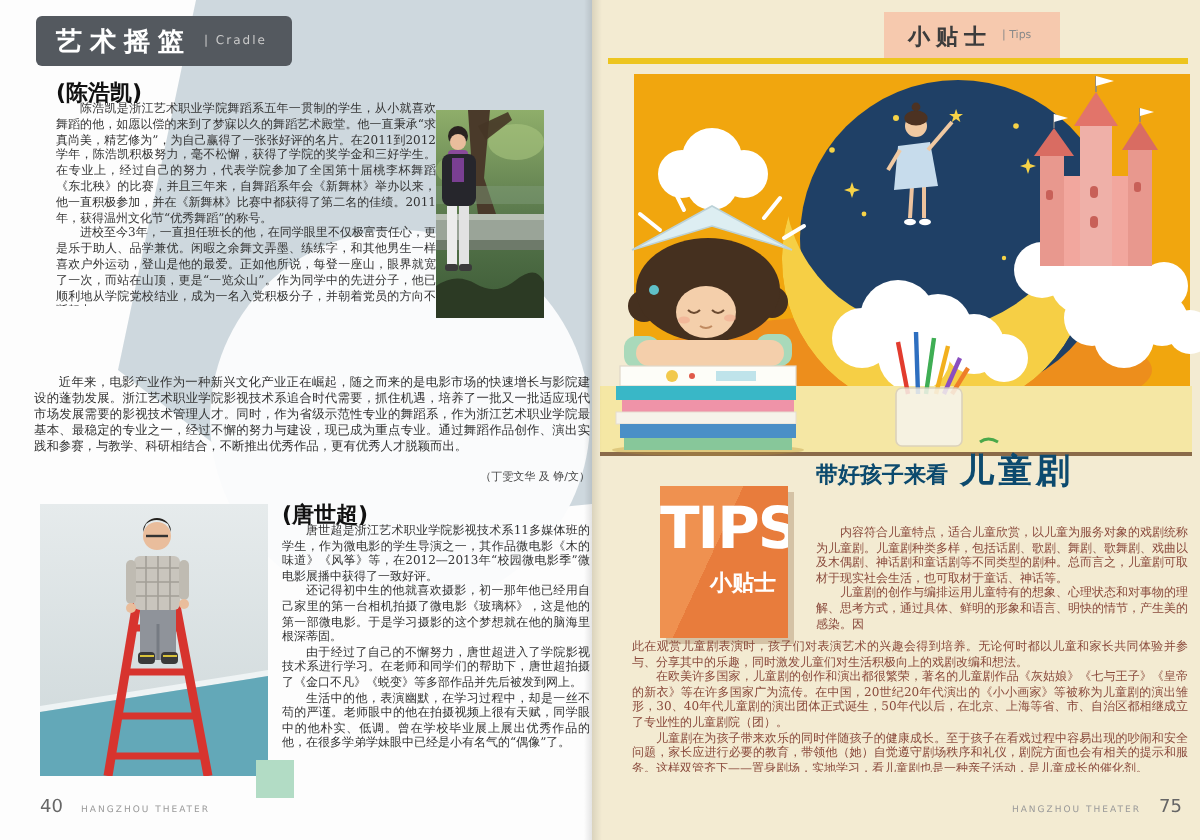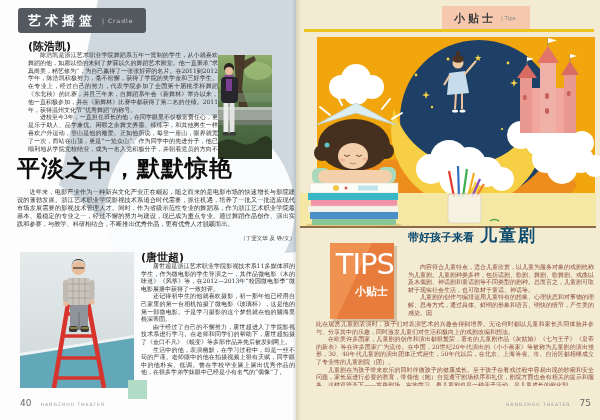--- a/index.html
+++ b/index.html
@@ -31,21 +31,21 @@
   .hdr-pink{left:146px;top:6px;width:88px;height:24px;background:#f6c9ae;
             display:flex;align-items:center;font-family:"DejaVu Sans","Liberation Sans",sans-serif;}
   .hdr-pink .t{color:#3c3c3c;font-weight:bold;font-size:11px;letter-spacing:3px;margin-left:12px;}
   .hdr-pink .s{color:#8a8a8a;font-size:5.5px;margin-left:5px;}
   .yellow-rule{left:8px;top:29px;width:290px;height:2.5px;background:#edc51f;}
   .illus{left:0;top:33px;width:304px;height:195px;}
   .tips-badge{left:34px;top:243px;width:64px;height:76px;
               background:linear-gradient(115deg,#ef9150 0 42%,#e87c3c 42%);
               box-shadow:3px 3px 0 rgba(120,70,30,.25);
               font-family:"DejaVu Sans","Liberation Sans",sans-serif;color:#fff;overflow:hidden;}
-  .tips-badge .big{font-weight:400;font-size:29px;line-height:30px;text-align:right;margin-top:6px;letter-spacing:-1px;}
+  .tips-badge .big{font-weight:700;font-size:29px;line-height:30px;text-align:right;margin-top:6px;letter-spacing:-1px;}
   .tips-badge .sub{font-weight:bold;font-size:11px;text-align:right;padding-right:6px;margin-top:5px;}
   .tips-title{left:112px;top:224px;width:190px;color:#0c4a6e;
               font-family:Liberation Serif, serif;white-space:nowrap;}
   .tips-title .pre{font-weight:bold;font-size:11px;}
   .tips-title .emp{font-weight:900;font-size:17px;letter-spacing:2px;margin-left:2px;}
   .tips-col{left:112px;top:263px;width:186px;height:55px;}
   .tips-full{left:20px;top:320px;width:278px;height:66px;}
   .tipstxt{font-size:6px;line-height:7.6px;color:#8a4a3c;text-align:justify;overflow:hidden;}
   .tipstxt p{margin:0;text-indent:2em;}
   .tipstxt p.noindent{text-indent:0;}
@@ -102,21 +102,20 @@
           <rect x="8" y="24" width="6" height="12" fill="#7a3f92"></rect>
           <rect x="5.5" y="48" width="5" height="30" fill="#ececec"></rect>
           <rect x="11.5" y="48" width="5" height="30" fill="#e2e2e2"></rect>
           <rect x="4.5" y="77" width="6.5" height="3.5" rx="1.5" fill="#3a3a3a"></rect>
           <rect x="11.5" y="77" width="6.5" height="3.5" rx="1.5" fill="#3a3a3a"></rect>
         </g>
         <path d="M0 88 Q10 81 20 87 T40 85 T54 86 L54 104 L0 104 Z" fill="#2c3a24"></path>
       </svg>
     </div>
 
-    <div class="abs headline">平淡之中，默默惊艳</div>
     <div class="abs bodytxt" style="left:17px;top:188px;width:278px;height:46px;font-size:6.2px;line-height:7.9px;">
       <p>近年来，电影产业作为一种新兴文化产业正在崛起，随之而来的是电影市场的快速增长与影院建设的蓬勃发展。浙江艺术职业学院影视技术系追合时代需要，抓住机遇，培养了一批又一批适应现代市场发展需要的影视技术管理人才。同时，作为省级示范性专业的舞蹈系，作为浙江艺术职业学院最基本、最稳定的专业之一，经过不懈的努力与建设，现已成为重点专业。通过舞蹈作品创作、演出实践和参赛，与教学、科研相结合，不断推出优秀作品，更有优秀人才脱颖而出。</p>
     </div>
     <div class="abs byline" style="left:170px;top:235px;width:125px;">（丁雯文华 及 铮/文）</div>
 
     <div class="abs" style="left:20px;top:252px;width:114px;height:136px;">
       <svg width="114" height="136" viewBox="0 0 114 136">
         <defs>
           <linearGradient id="sky" x1="0" y1="0" x2="0" y2="1">
             <stop offset="0" stop-color="#e6ebec"></stop>

